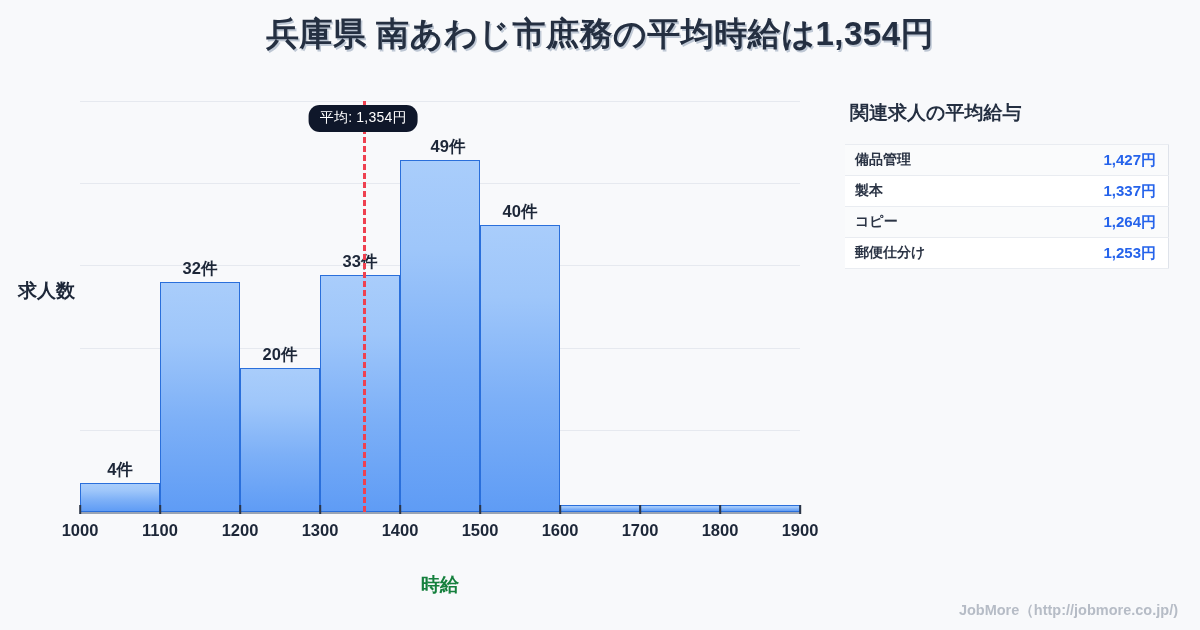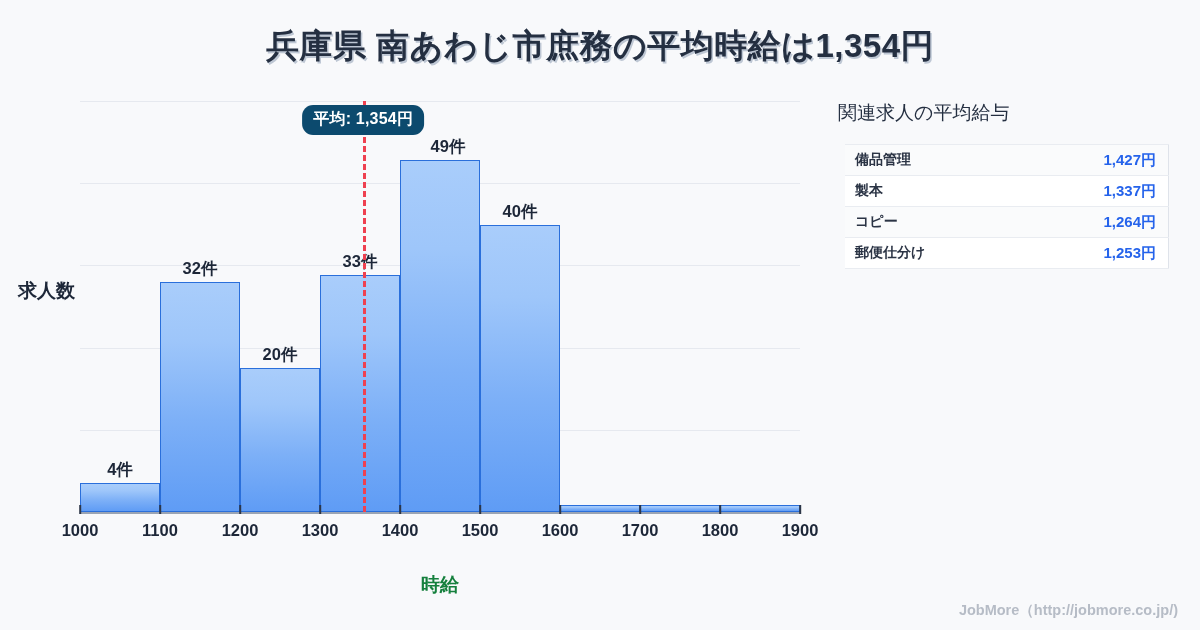--- a/index.html
+++ b/index.html
@@ -13,21 +13,21 @@
     font-family: "Liberation Sans", "DejaVu Sans", sans-serif;
     overflow: hidden;
     position: relative;
     color: #27303f;
   }
 
   
   #chart-title {
     position: absolute;
     left: 0;
-    top: 24px;
+    top: 12px;
     width: 1200px;
     text-align: center;
     font-size: 33px;
     font-weight: bold;
     color: #242f41;
     letter-spacing: 0.5px;
     text-shadow: 1.5px 1.5px 0 rgba(180,190,205,0.85);
     white-space: nowrap;
   }
 
@@ -77,24 +77,24 @@
   #average-line {
     position: absolute;
     top: 101px;
     width: 0;
     border-left: 3.2px dashed #ef4150;
     height: 411px;
   }
   #average-badge {
     position: absolute;
     transform: translateX(-50%);
-    background: #0c4a6e;
+    background: #0f172a;
     color: #ffffff;
-    font-size: 16px;
-    font-weight: bold;
+    font-size: 14px;
+    font-weight: normal;
     padding: 4px 11px 5px 11px;
     border-radius: 11px;
     white-space: nowrap;
     letter-spacing: 0.2px;
   }
 
   
   .x-tick {
     position: absolute;
     top: 521px;
@@ -134,23 +134,23 @@
 
   
   #sidebar {
     position: absolute;
     left: 838px;
     top: 100px;
     width: 330px;
   }
   #sidebar-title {
     font-size: 19px;
-    font-weight: normal;
+    font-weight: bold;
     color: #242f41;
-    margin: 0 0 18px 0;
+    margin: 0 0 18px 12px;
     white-space: nowrap;
   }
   #sidebar-table {
     border-collapse: collapse;
     width: 324px;
     border-right: 1.5px solid #dfe3ea;
     margin-left: 7px;
   }
   #sidebar-table tr {
     height: 31px;

